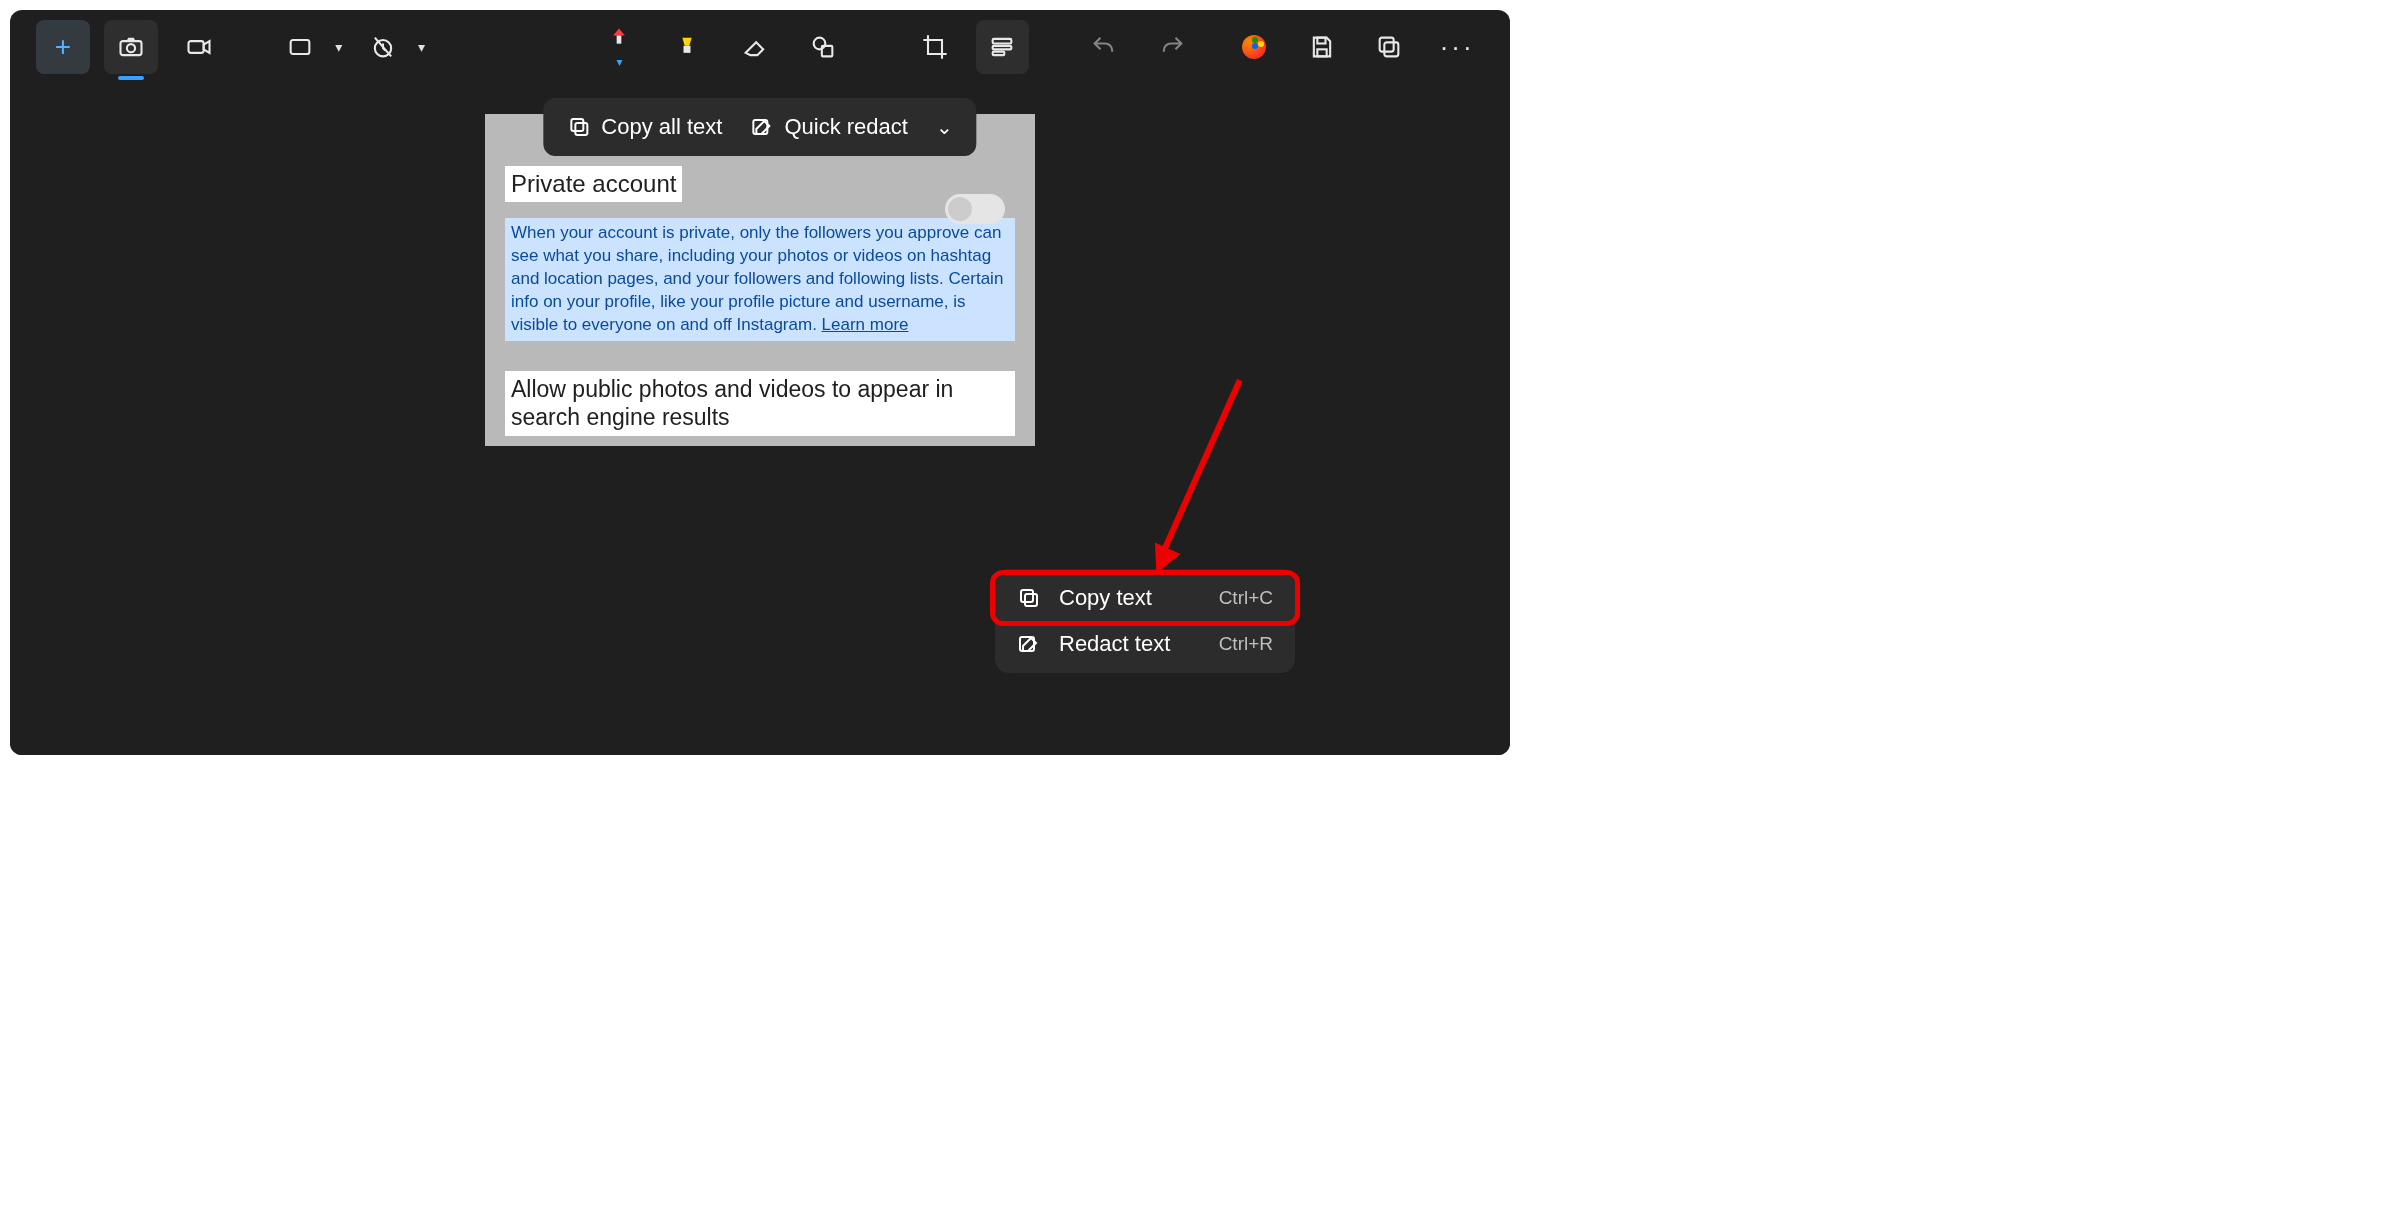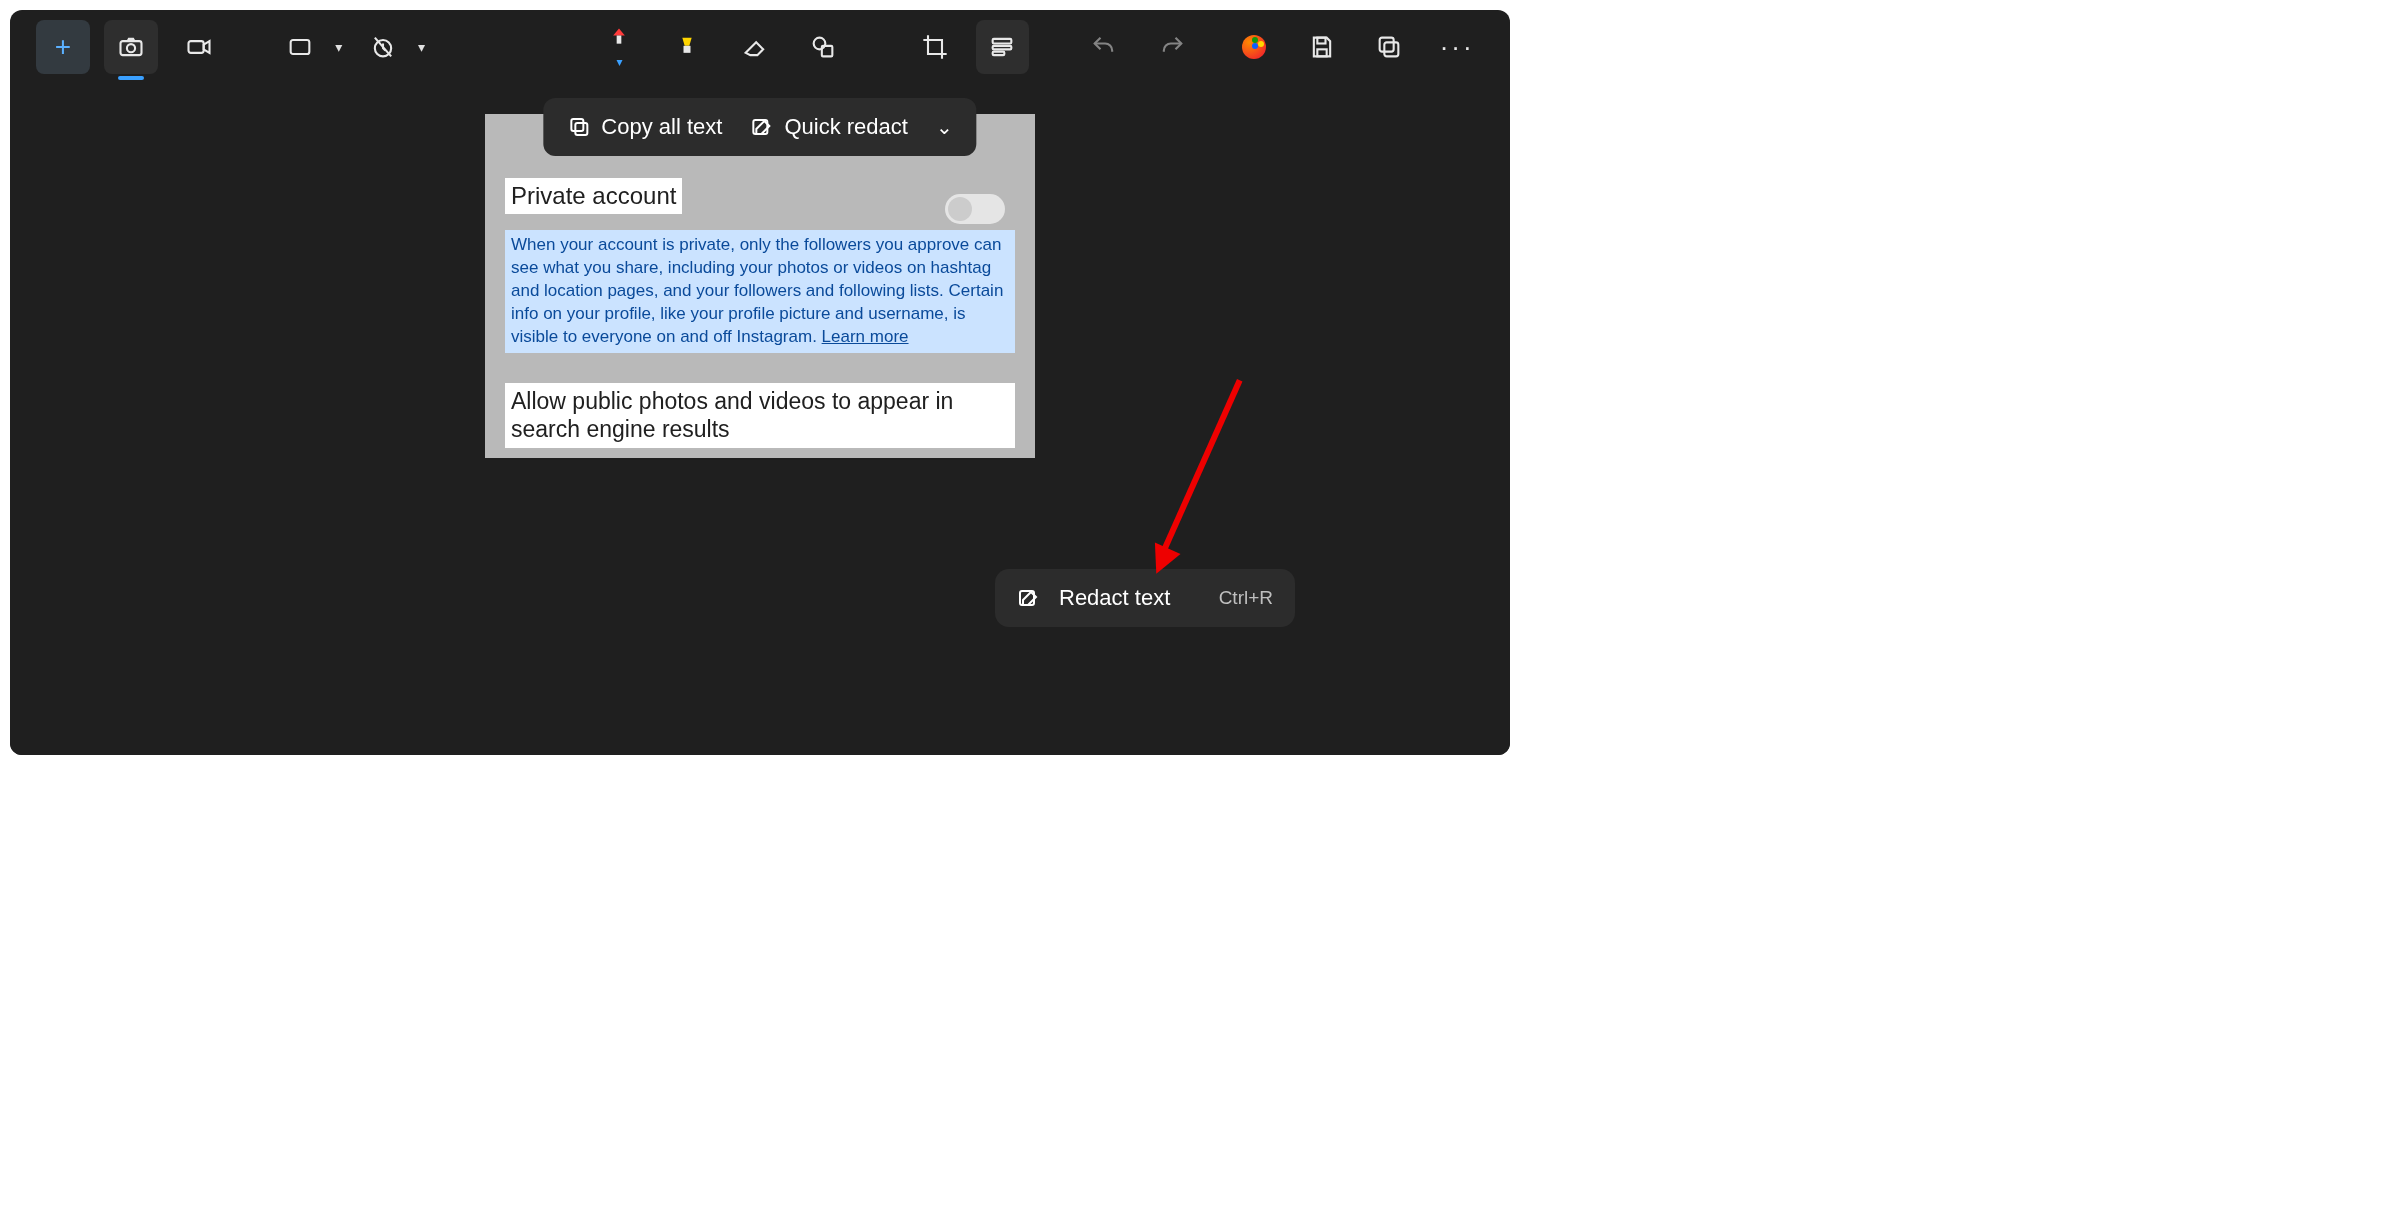--- a/index.html
+++ b/index.html
@@ -21,21 +21,21 @@
 .dropdown-chev { font-size: 14px; margin-left: -6px; color: #e0e0e0; }
 .pen-red { color: #ff3b3b; }
 .pen-yellow { color: #ffd500; }
 .paint-icon { width: 24px; height: 24px; border-radius: 50%; background: radial-gradient(circle at 30% 30%, #ff8a00, #e13); position: relative; }
 .paint-icon::after { content: ""; position: absolute; top: 8px; left: 10px; width: 6px; height: 6px; background: #0b5fff; border-radius: 50%; box-shadow: 0 -6px 0 #0f9b0f, 6px -2px 0 #ffd700; }
 .canvas-area { flex: 1; background: #1f1f1f; position: relative; display: flex; align-items: flex-start; justify-content: center; padding-top: 30px; }
 .snip { width: 550px; background: #b9b9b9; position: relative; padding: 24px 20px 10px 20px; }
 .float-bar { position: absolute; top: -16px; left: 50%; transform: translateX(-50%); background: #2c2c2c; border-radius: 12px; height: 58px; display: flex; align-items: center; gap: 28px; padding: 0 24px; color: #fff; font-size: 22px; white-space: nowrap; justify-content: center; }
 .float-item { display: flex; align-items: center; gap: 10px; }
 .float-item svg { width: 24px; height: 24px; stroke: #fff; fill: none; stroke-width: 2; }
-.snip-h { display:inline-block; background: #fff; color: #202020; font-size: 24px; font-weight: 500; padding: 4px 6px; margin-top: 40px; }
+.snip-h { display:inline-block; background: #fff; color: #202020; font-size: 24px; font-weight: 500; padding: 4px 6px; margin-top: 28px; }
 .snip-p { background: #fff; color: #2a2a2a; font-size: 17px; line-height: 1.35; padding: 4px 6px; margin-top: 30px; }
 .snip-p.sel { background: #cbe3ff; color: #0a4a9a; margin-top: 16px; }
 .snip-p.sel .lnk { color: #0a4a9a; text-decoration: underline; }
 .lnk { color: #0a66c2; }
 .snip-h2 { display:inline-block; background: #fff; color: #202020; font-size: 23px; font-weight: 500; padding: 4px 6px; margin-top: 30px; line-height: 1.25; }
 .snip-toggle { position: absolute; top: 80px; right: 30px; width: 60px; height: 30px; background: #e5e5e5; border-radius: 15px; }
 .snip-toggle::after { content:""; position:absolute; left:3px; top:3px; width:24px; height:24px; background:#ccc; border-radius:50%;}
 .ctx-menu { position: absolute; top: 485px; left: 985px; width: 300px; background: #2c2c2c; border-radius: 14px; padding: 6px 0; color: #fff; font-size: 22px; }
 .ctx-item { display: flex; align-items: center; padding: 10px 22px; gap: 18px; }
 .ctx-item svg { width: 24px; height: 24px; stroke: #fff; fill: none; stroke-width: 2; }
@@ -182,20 +182,28 @@
       <div class="snip-toggle"></div>
 
       <div class="snip-h">Private account</div>
       <div class="snip-p sel">
         <span>When your account is private, only the followers you approve can see what you share, including your photos or videos on hashtag and location pages, and your followers and following lists. Certain info on your profile, like your profile picture and username, is visible to everyone on and off Instagram. </span><span class="lnk">Learn more</span>
       </div>
       <div class="snip-h2">Allow public photos and videos to appear in search engine results</div>
     </div>
 
     <div class="ctx-menu">
+      <div class="ctx-item hl">
+        <svg viewBox="0 0 24 24">
+            <rect x="8" y="8" width="12" height="12" rx="2"></rect>
+            <rect x="4" y="4" width="12" height="12" rx="2"></rect>
+          </svg>
+        <span>Copy text</span>
+        <span class="ctx-shortcut">Ctrl+C</span>
+      </div>
       <div class="ctx-item">
         <svg viewBox="0 0 24 24">
             <rect x="3" y="5" width="14" height="14" rx="2"></rect>
             <path d="M14 6l5 5-8 8H6v-5z"></path>
           </svg>
         <span>Redact text</span>
         <span class="ctx-shortcut">Ctrl+R</span>
       </div>
     </div>
 

